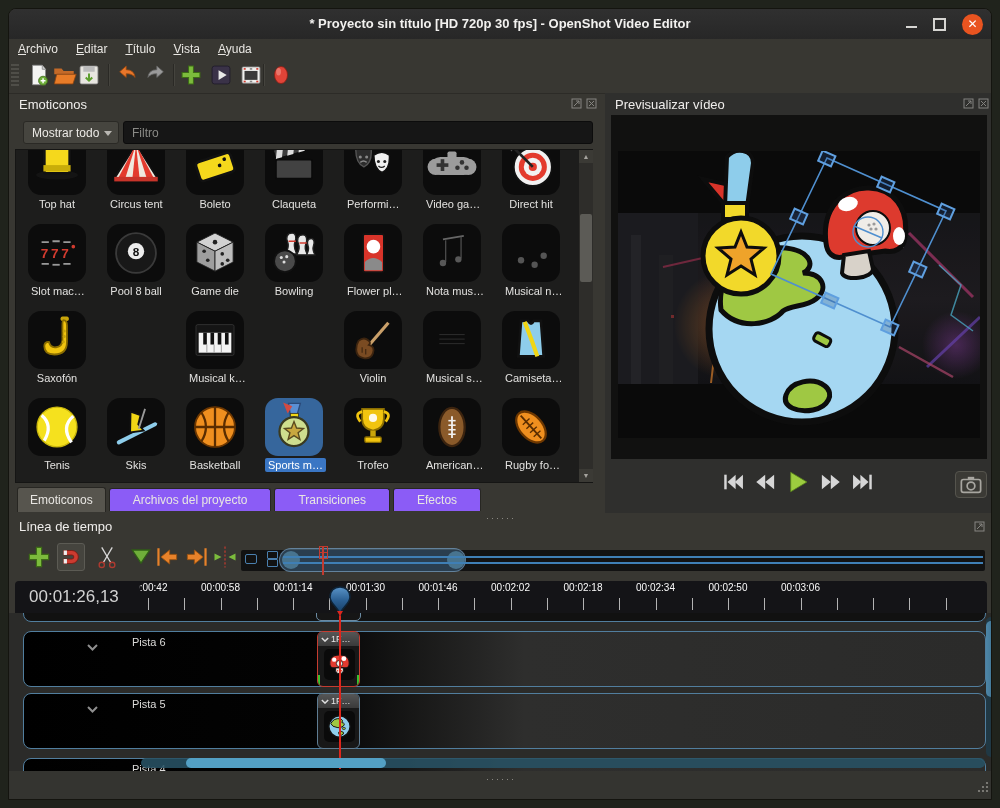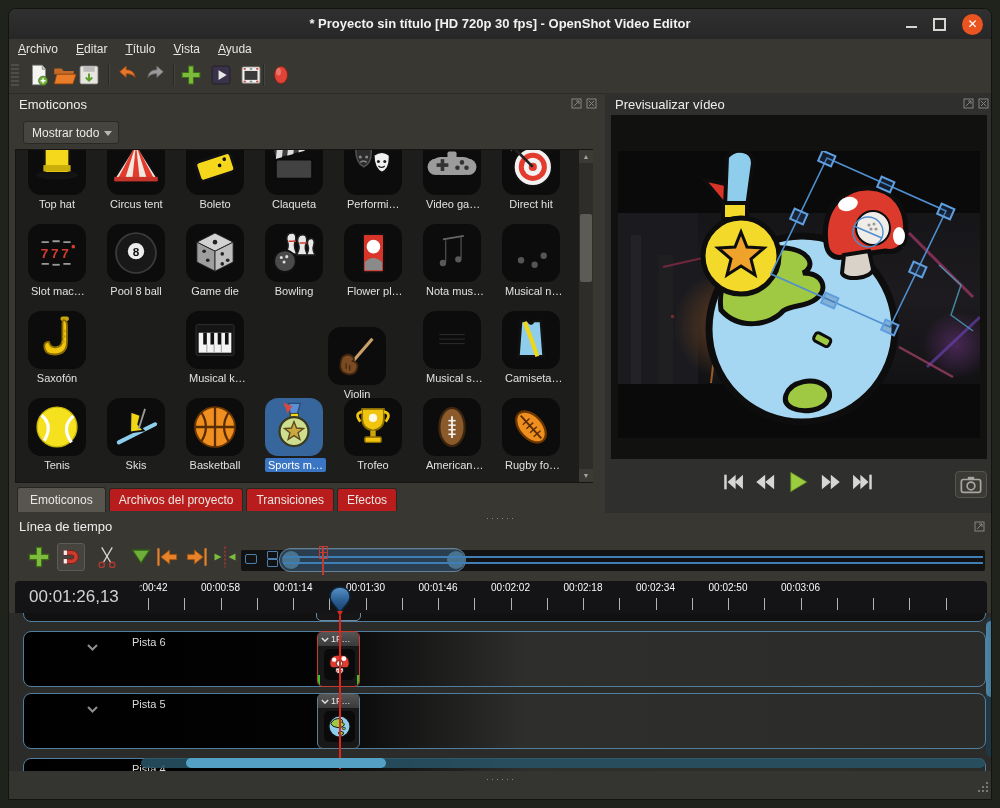--- a/index.html
+++ b/index.html
@@ -62,22 +62,22 @@
   .vscroll .thumb{position:absolute;left:1px;right:1px;background:#5c5b56;border-radius:2px;cursor:pointer;}
   
   #preview-widget{position:absolute;left:602px;top:106px;width:376px;height:344px;background:#111110;}
   #preview-widget svg{display:block;}
   .transport{position:absolute;top:460px;display:flex;gap:6px;}
   .t-btn{width:26px;height:24px;cursor:pointer;}
   .cam-btn{position:absolute;left:946px;top:462px;width:30px;height:25px;background:#3b3a35;
     border:1px solid #55544d;border-radius:4px;cursor:pointer;}
   
   .tabs{position:absolute;left:8px;top:478px;height:26px;}
-  .tab{display:inline-block;margin-right:3px;padding:4px 9px;font-size:12px;color:#e8e6e2;
-    background:#b91c1c;border:1px solid #272622;border-bottom:none;border-radius:3px 3px 0 0;cursor:pointer;}
+  .tab{display:inline-block;margin-right:3px;padding:4px 23px;font-size:12px;color:#e8e6e2;
+    background:#8b5cf6;border:1px solid #272622;border-bottom:none;border-radius:3px 3px 0 0;cursor:pointer;}
   .tab.active{background:#57554e;padding:5px 12px;}
   .splitter-dots{position:absolute;color:#97958f;font-size:9px;letter-spacing:2px;cursor:row-resize;}
   
   .tl-btn{position:absolute;top:534px;width:28px;height:28px;cursor:pointer;}
   .tl-btn.pressed{background:#45443e;border:1px solid #5c5b54;border-radius:3px;box-sizing:border-box;}
   #zoom-slider{position:absolute;left:232px;top:541px;width:744px;height:21px;background:#121212;
     border-radius:2px;cursor:pointer;}
   
   #ruler{position:absolute;left:6px;top:572px;width:972px;height:32px;background:#141417;
     border-radius:4px 4px 0 0;cursor:pointer;}
@@ -194,20 +194,21 @@
       <svg viewBox="0 0 11 11">
           <rect x="1" y="1" width="9" height="9" fill="none" stroke="#9a9995"></rect>
           <path d="M3 3 L8 8 M8 3 L3 8" stroke="#9a9995"></path>
         </svg>
     </div>
   </div>
   <div class="emoji-controls-dd">
     <span>Mostrar todo</span>
     <span class="dd-arrow"></span>
   </div>
+  <input class="filter-input" placeholder="Filtro" style="">
   <div id="emoji-grid">
       <div class="emoji-item" style="left: 12px; top: -13px;">
         <div class="emoji-tile" style="">
           <svg viewBox="0 0 64 64">
             <ellipse cx="32" cy="42" rx="23" ry="5" fill="#141414"></ellipse>
             <rect x="18" y="12" width="28" height="28" rx="2" fill="#f5d81c" stroke="#111" stroke-width="3"></rect>
             <rect x="17" y="31" width="30" height="7" fill="#c9ad09"></rect>
           </svg>
         </div>
         <div class="emoji-label"><span style="">Top hat</span></div>
@@ -421,21 +422,21 @@
             </g>
             <g stroke="#999" stroke-width="1">
               <line x1="23" y1="37" x2="23" y2="46"></line>
               <line x1="31" y1="37" x2="31" y2="46"></line>
               <line x1="39" y1="37" x2="39" y2="46"></line>
             </g>
           </svg>
         </div>
         <div class="emoji-label"><span style="">Musical k…</span></div>
       </div>
-      <div class="emoji-item" style="left: 312px; top: 161px; margin-top: 16px;">
+      <div class="emoji-item" style="left: 328px; top: 161px;">
         <div class="emoji-tile" style="">
           <svg viewBox="0 0 64 64">
             <line x1="24" y1="42" x2="49" y2="13" stroke="#caa06a" stroke-width="3.5"></line>
             <path d="M16 33 q6 -5 11 -0.5 q3 2.5 0.5 5 q7 2 4.5 9 q-2.5 7 -10.5 5.5 q-8 -1.5 -8 -9.5 q0 -6 2.5 -9.5 z" fill="#7a4b22" stroke="#3c240f" stroke-width="2"></path>
             <g stroke="#3c240f" stroke-width="1.2">
               <line x1="20" y1="40" x2="20" y2="46"></line>
               <line x1="24" y1="42" x2="24" y2="48"></line>
             </g>
           </svg>
         </div>

